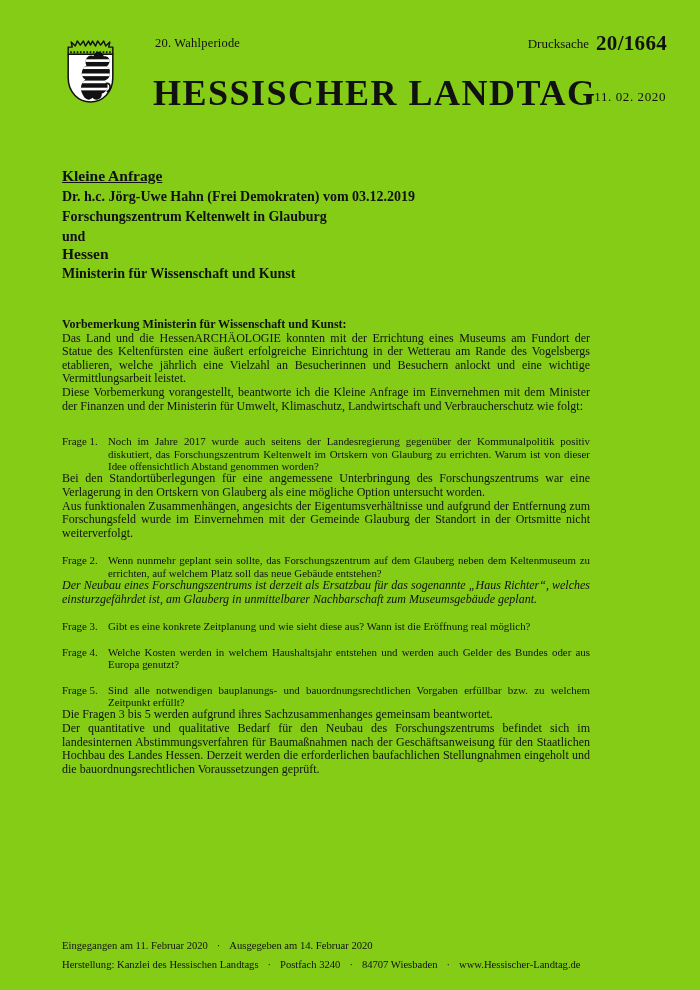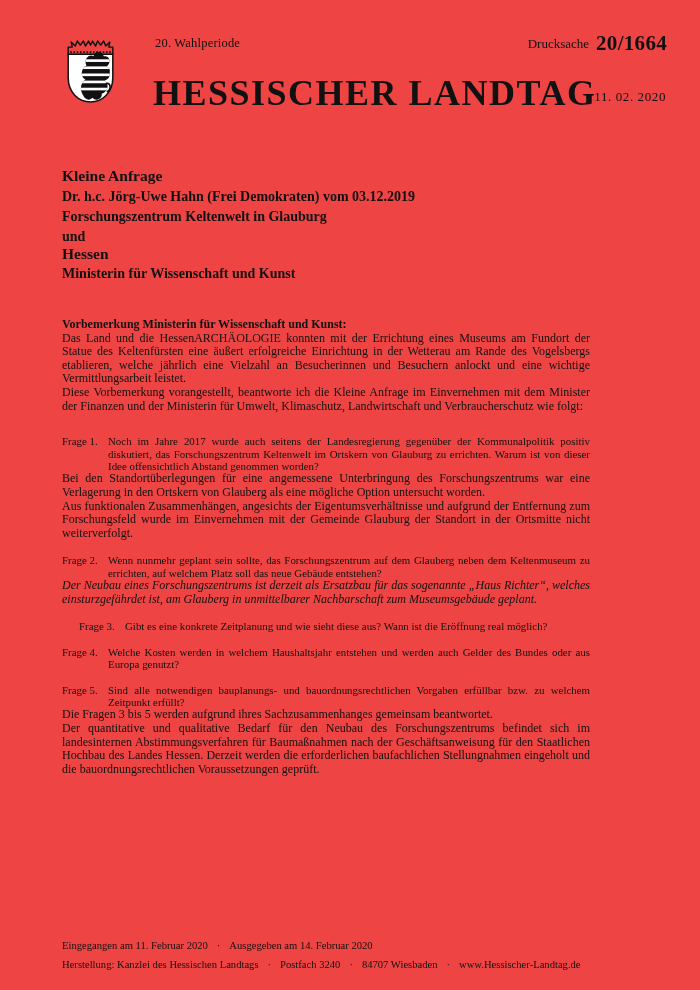--- a/index.html
+++ b/index.html
@@ -4,21 +4,21 @@
 <style>
   html, body {
     margin: 0;
     padding: 0;
     background: #ffffff;
   }
   .page {
     position: relative;
     width: 700px;
     height: 990px;
-    background: #ef4444;
+    background: #84cc16;
     color: #111111;
     font-family: "Liberation Serif", "DejaVu Serif", serif;
     overflow: hidden;
   }
 
   
   .crest {
     position: absolute;
     left: 63px;
     top: 39px;
@@ -68,21 +68,21 @@
   
   .titleblock {
     position: absolute;
     left: 62px;
     top: 167px;
     width: 540px;
   }
   .titleblock div { font-weight: bold; }
   .t-big    { font-size: 15.5px; line-height: 18px; }
   .t-med    { font-size: 14px; line-height: 15px; }
-  .mb4 { margin-bottom: 4px; }
+  .mb4 { margin-bottom: 4px; text-decoration: underline; }
   .mb5 { margin-bottom: 5px; }
   .mb1 { margin-bottom: 1px; }
   .mb3 { margin-bottom: 3px; }
 
   
   .bodytext {
     position: absolute;
     left: 62px;
     top: 318px;
     width: 528px;
@@ -90,21 +90,21 @@
     line-height: 13.6px;
     text-align: justify;
   }
   .bodytext p { margin: 0; }
   .b-heading { font-weight: bold; }
   .mt-intro   { margin-top: 8px; }
   .mt-frage1  { margin-top: 22px; }
   .mt-answer  { margin-top: 13px; }
   .mt-frage2  { margin-top: 14px; }
   .mt-ans2    { margin-top: 8px; font-style: italic; }
-  .mt-frage3  { margin-top: 14px; margin-left: 17px; }
+  .mt-frage3  { margin-top: 14px; }
   .mt-fragex  { margin-top: 13px; }
   .mt-joint   { margin-top: 5px; }
   .mt-ans345  { margin-top: 2px; }
 
   .frage {
     position: relative;
     padding-left: 46px;
     font-size: 10.9px;
     line-height: 12.4px;
     text-align: justify;

